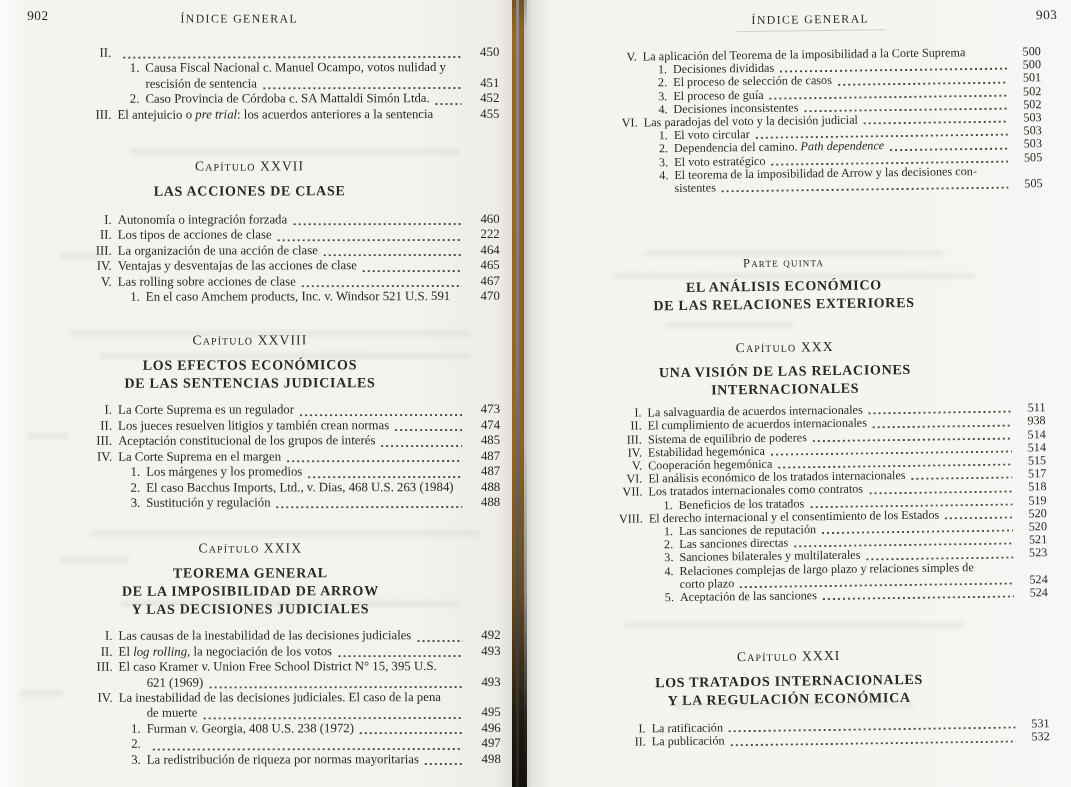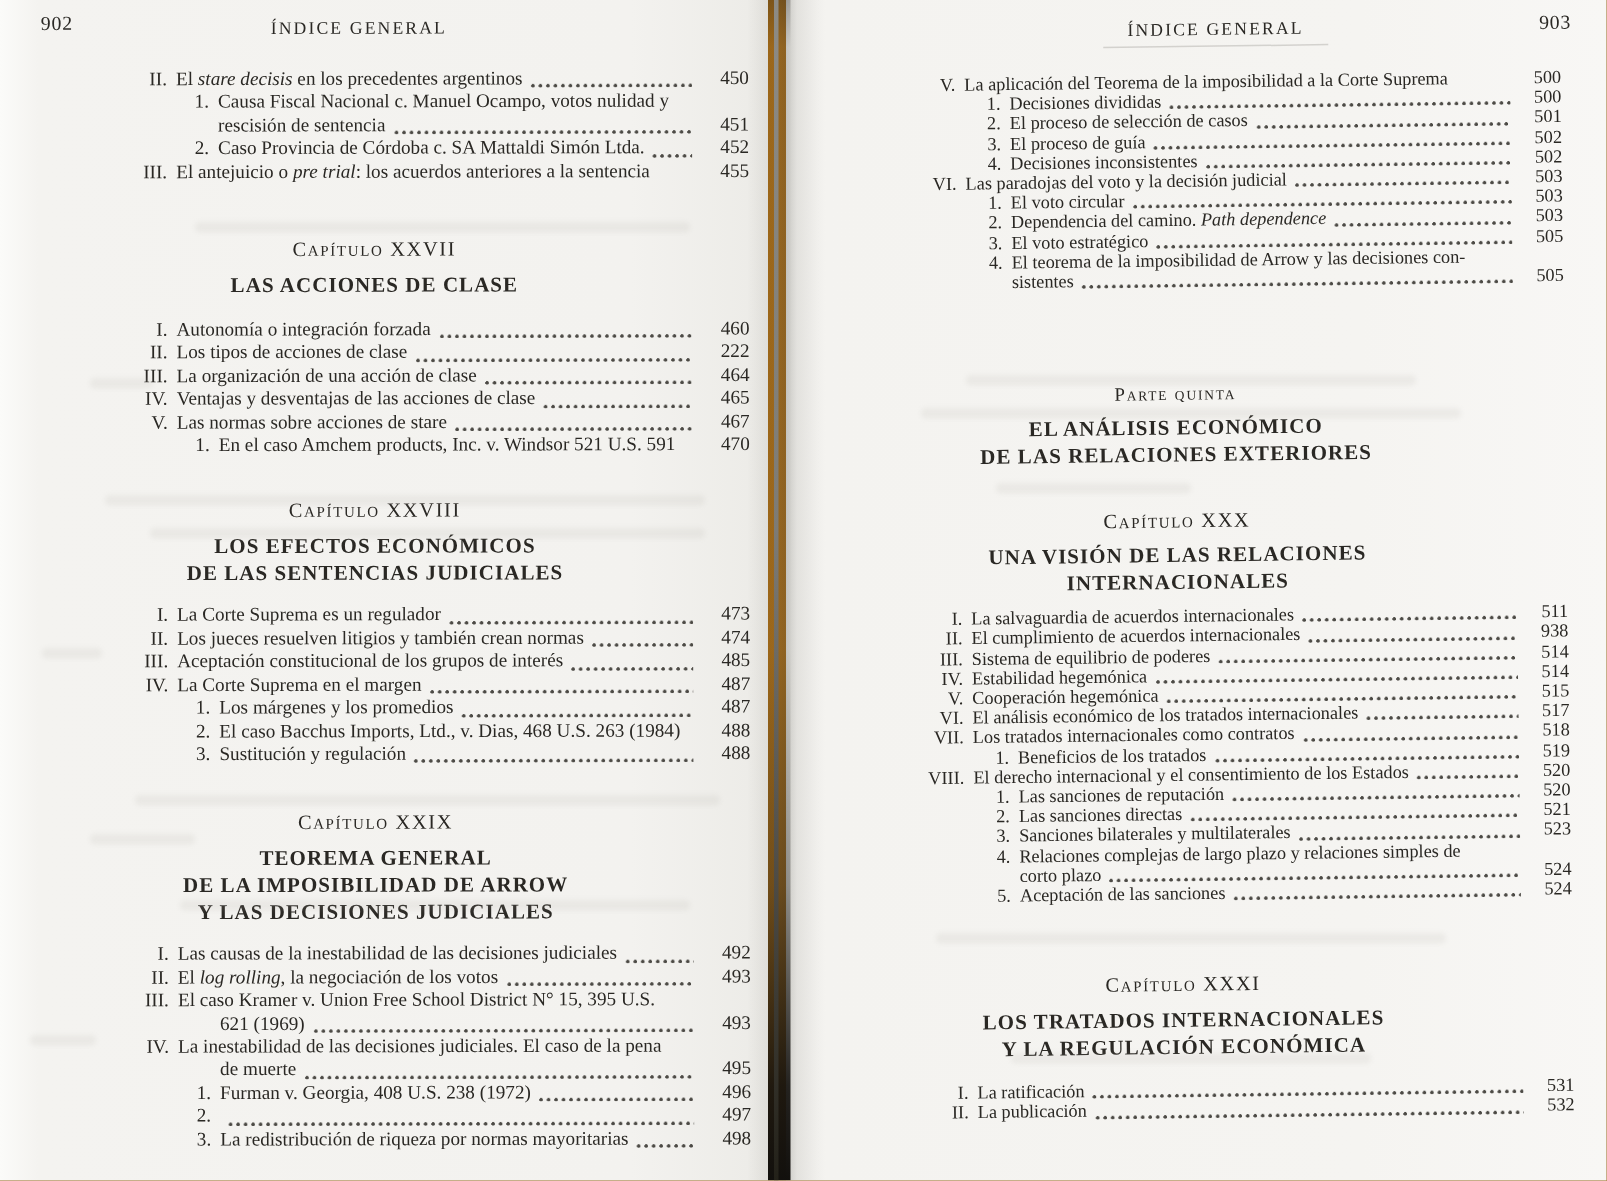--- a/index.html
+++ b/index.html
@@ -21,21 +21,21 @@
       rgba(105,103,97,0.30) 48%,rgba(150,148,142,0.14) 64%,rgba(130,128,122,0) 100%);}
   .gutter-line{position:absolute;left:516px;top:0;width:3px;height:787px;
     background:linear-gradient(to bottom,#8d8b85 0%,#7d7b75 45%,#55534d 70%,#232119 100%);}
   .gutter-dark{position:absolute;left:512px;top:0;width:15px;height:787px;
     background:linear-gradient(to bottom,rgba(25,23,19,0.25) 0%,rgba(25,23,19,0.02) 4%,
       rgba(25,23,19,0.02) 55%,rgba(28,26,22,0.35) 75%,rgba(18,16,13,0.9) 92%,#12100d 100%);}
   
   .page-header{position:relative;height:16px;font-size:12.4px;}
   .pageno{position:absolute;top:0;font-size:13.2px;letter-spacing:0.5px;}
   .page-left .pageno{left:28px;}
-  .page-right .pageno{right:20px;}
+  .page-right .pageno{right:10px;}
   .hdr-title{position:absolute;top:4px;text-align:center;letter-spacing:1.4px;font-size:11.8px;}
   .page-left .hdr-title{left:0;width:480px;}
   .page-right .hdr-title{left:60px;width:460px;top:2px;}
   .hdr-rule{position:absolute;top:20px;left:215px;width:150px;height:1px;background:rgba(60,58,52,0.18);}
   
   .blocks{position:relative;}
   .block{position:relative;}
   .chapter{text-align:center;font-variant:small-caps;font-size:13.6px;letter-spacing:1.1px;height:16px;}
   .part{text-align:center;font-variant:small-caps;font-size:12.6px;letter-spacing:1.2px;height:14px;}
   .title{text-align:center;font-weight:bold;font-size:14px;letter-spacing:0.7px;}
@@ -91,21 +91,20 @@
   <div class="page page-left">
     <div class="tilt tilt-left">
       <div class="page-header">
         <span class="pageno">902</span>
         <div class="hdr-title">ÍNDICE GENERAL</div>
       </div>
       <div id="left-blocks" class="blocks">
           <div class="block entries">
             <div class="row lvl0">
               <span class="num">II.</span>
-              <span class="txt"><span>El </span><i>stare decisis</i><span> en los precedentes argentinos</span></span>
               <span class="dots"></span>
               <span class="pg">450</span>
             </div>
             <div class="row lvl1">
               <span class="num">1.</span>
               <span class="txt"><span>Causa Fiscal Nacional c. Manuel Ocampo, votos nulidad y</span></span>
               <span class="spacer"></span>
               <span class="pg"></span>
             </div>
             <div class="row lvl2">
@@ -151,21 +150,21 @@
               <span class="pg">464</span>
             </div>
             <div class="row lvl0">
               <span class="num">IV.</span>
               <span class="txt"><span>Ventajas y desventajas de las acciones de clase</span></span>
               <span class="dots"></span>
               <span class="pg">465</span>
             </div>
             <div class="row lvl0">
               <span class="num">V.</span>
-              <span class="txt"><span>Las normas sobre acciones de stare</span></span>
+              <span class="txt"><span>Las rolling sobre acciones de clase</span></span>
               <span class="dots"></span>
               <span class="pg">467</span>
             </div>
             <div class="row lvl1">
               <span class="num">1.</span>
               <span class="txt"><span>En el caso Amchem products, Inc. v. Windsor 521 U.S. 591</span></span>
               <span class="spacer"></span>
               <span class="pg">470</span>
             </div>
           </div>

